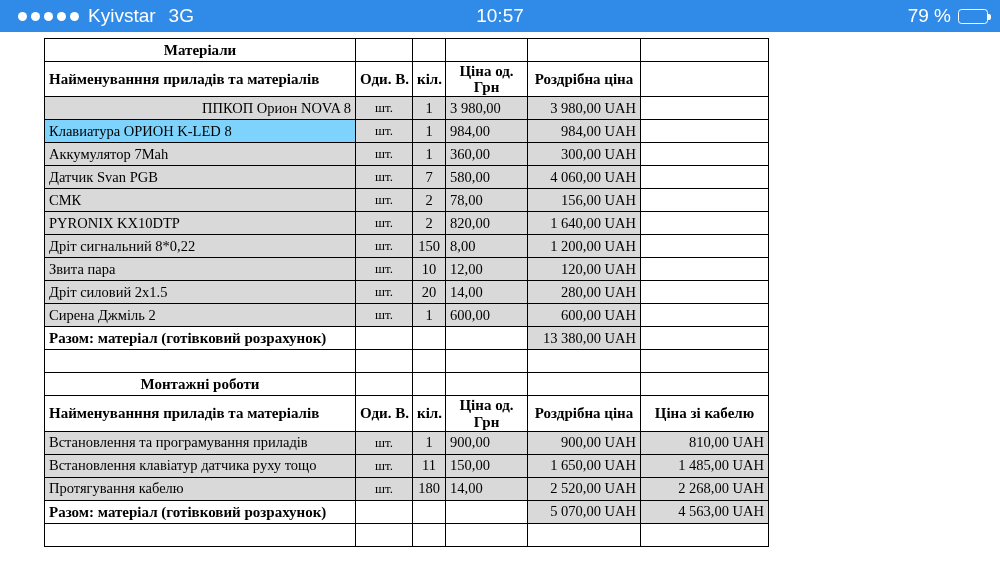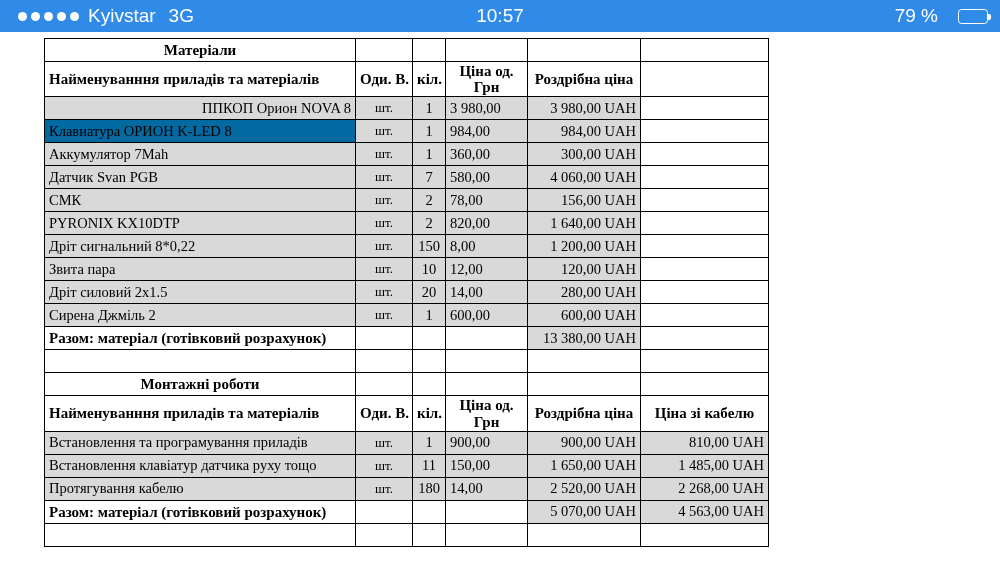--- a/index.html
+++ b/index.html
@@ -56,21 +56,21 @@
     left: 0;
     width: 1000px;
     text-align: center;
     font-size: 19px;
     pointer-events: none;
   }
   #status-right {
     margin-left: auto;
     display: flex;
     align-items: center;
-    gap: 20px;
+    gap: 7px;
     z-index: 2;
     justify-content: space-between;
   }
   #battery-shell {
     position: relative;
     width: 30px;
     height: 15px;
     border: 1.6px solid #ffffff;
     border-radius: 3.5px;
     box-sizing: border-box;
@@ -208,21 +208,21 @@
         </tr>
         <tr>
           <td class="name-cell" style="background: rgb(217, 217, 217); text-align: right;">ППКОП Орион NOVA 8</td>
           <td class="unit-cell" style="background: rgb(217, 217, 217);">шт.</td>
           <td class="qty-cell" style="background: rgb(217, 217, 217);">1</td>
           <td class="price-cell" style="background: rgb(217, 217, 217);">3 980,00</td>
           <td class="money-cell" style="background: rgb(217, 217, 217);">3 980,00 UAH</td>
           <td class="money-cell"></td>
         </tr>
         <tr>
-          <td class="name-cell" style="background: #0369a1;">Клавиатура ОРИОН K-LED 8</td>
+          <td class="name-cell" style="background: #7dd3fc;">Клавиатура ОРИОН K-LED 8</td>
           <td class="unit-cell" style="background: rgb(217, 217, 217);">шт.</td>
           <td class="qty-cell" style="background: rgb(217, 217, 217);">1</td>
           <td class="price-cell" style="background: rgb(217, 217, 217);">984,00</td>
           <td class="money-cell" style="background: rgb(217, 217, 217);">984,00 UAH</td>
           <td class="money-cell"></td>
         </tr>
         <tr>
           <td class="name-cell" style="background: rgb(217, 217, 217);">Аккумулятор 7Mah</td>
           <td class="unit-cell" style="background: rgb(217, 217, 217);">шт.</td>
           <td class="qty-cell" style="background: rgb(217, 217, 217);">1</td>

